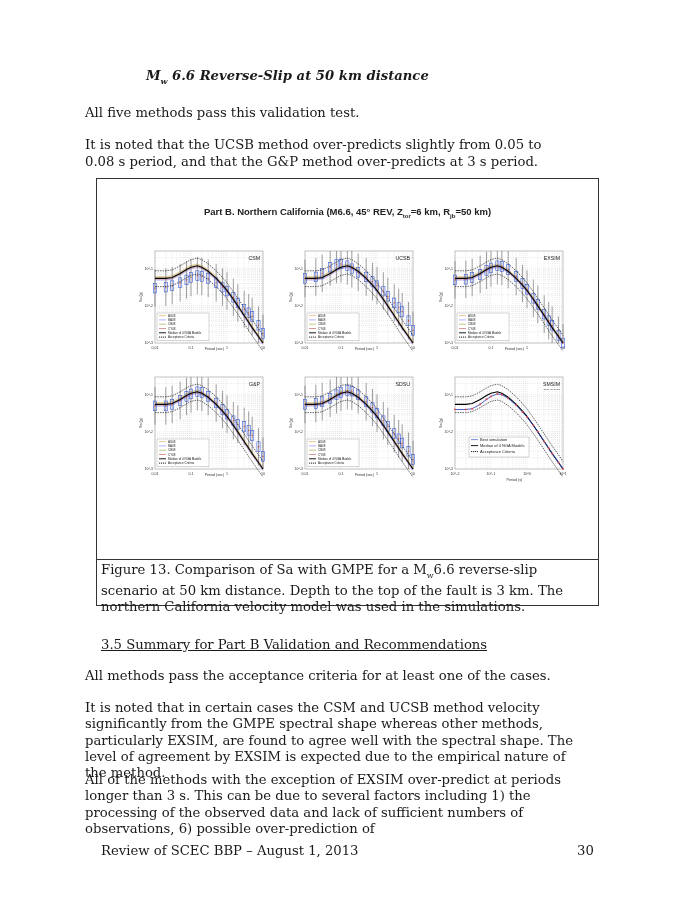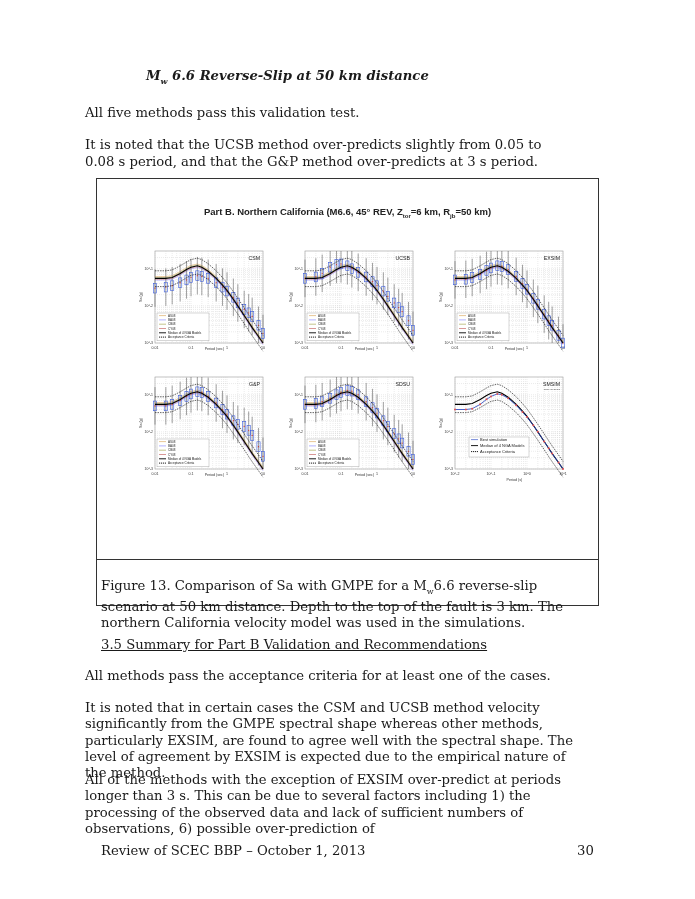--- a/index.html
+++ b/index.html
@@ -6,21 +6,21 @@
   body { width: 695px; height: 899px; position: relative; overflow: hidden;
          font-family: "DejaVu Serif", "Liberation Serif", serif; color: #1a1a1a; }
   .txt { position: absolute; left: 85px; width: 490px; font-size: 13.2px; line-height: 16.5px; }
   .subhead { position: absolute; left: 146px; top: 68px; font-size: 13.2px; font-weight: bold; font-style: italic; }
   .subhead sub { font-size: 8px; }
   .figbox { position: absolute; left: 96px; top: 178px; width: 503px; height: 428px;
             border: 1.5px solid #333; box-sizing: border-box; }
   .figarea { position: absolute; left: 0; top: 0; width: 100%; height: 380px; }
   .caption { position: absolute; left: 0; top: 380px; width: 100%; height: 36px;
              border-top: 1.5px solid #333; box-sizing: border-box;
-             padding: 18px 0 0 4px; font-size: 13.2px; line-height: 15.5px; }
+             padding: 2px 0 0 4px; font-size: 13.2px; line-height: 15.5px; }
   .caption sub { font-size: 8px; }
   .figtitle { position: absolute; top: 27px; left: 0; width: 100%; text-align: center;
               font-family: "Liberation Sans", sans-serif; font-weight: bold; font-size: 9.5px; color:#222; }
   .figtitle sub { font-size: 6px; }
   .panel { position: absolute; }
   .section-h { position: absolute; left: 101px; top: 637px; font-size: 13.2px; text-decoration: underline; }
   .footer-left { position: absolute; left: 101px; top: 843px; font-size: 13.2px; }
   .footer-right { position: absolute; left: 577px; top: 843px; font-size: 13.2px; text-align: right; }
   svg text { font-family: "Liberation Sans", sans-serif; }
 </style>
@@ -821,14 +821,14 @@
       </div>
   </div>
   <div class="caption"><span>Figure 13. Comparison of Sa with GMPE for a M</span><sub>w</sub><span>6.6 reverse-slip scenario at 50 km distance. Depth to the top of the fault is 3 km. The northern California velocity model was used in the simulations.</span></div>
 </div>
 
 <div class="section-h">3.5 Summary for Part B Validation and Recommendations</div>
 <div class="txt" style="top:668px">All methods pass the acceptance criteria for at least one of the cases.</div>
 <div class="txt" style="top:700px; line-height:16.3px">It is noted that in certain cases the CSM and UCSB method velocity significantly from the GMPE spectral shape whereas other methods, particularly EXSIM, are found to agree well with the spectral shape. The level of agreement by EXSIM is expected due to the empirical nature of the method.</div>
 <div class="txt" style="top:772px; line-height:16.3px">All of the methods with the exception of EXSIM over-predict at periods longer than 3 s. This can be due to several factors including 1) the processing of the observed data and lack of sufficient numbers of observations, 6) possible over-prediction of</div>
 
-<div class="footer-left">Review of SCEC BBP – October 1, 2013</div>
+<div class="footer-left">Review of SCEC BBP – August 1, 2013</div>
 <div class="footer-right">30</div>
 
 </body></html>

